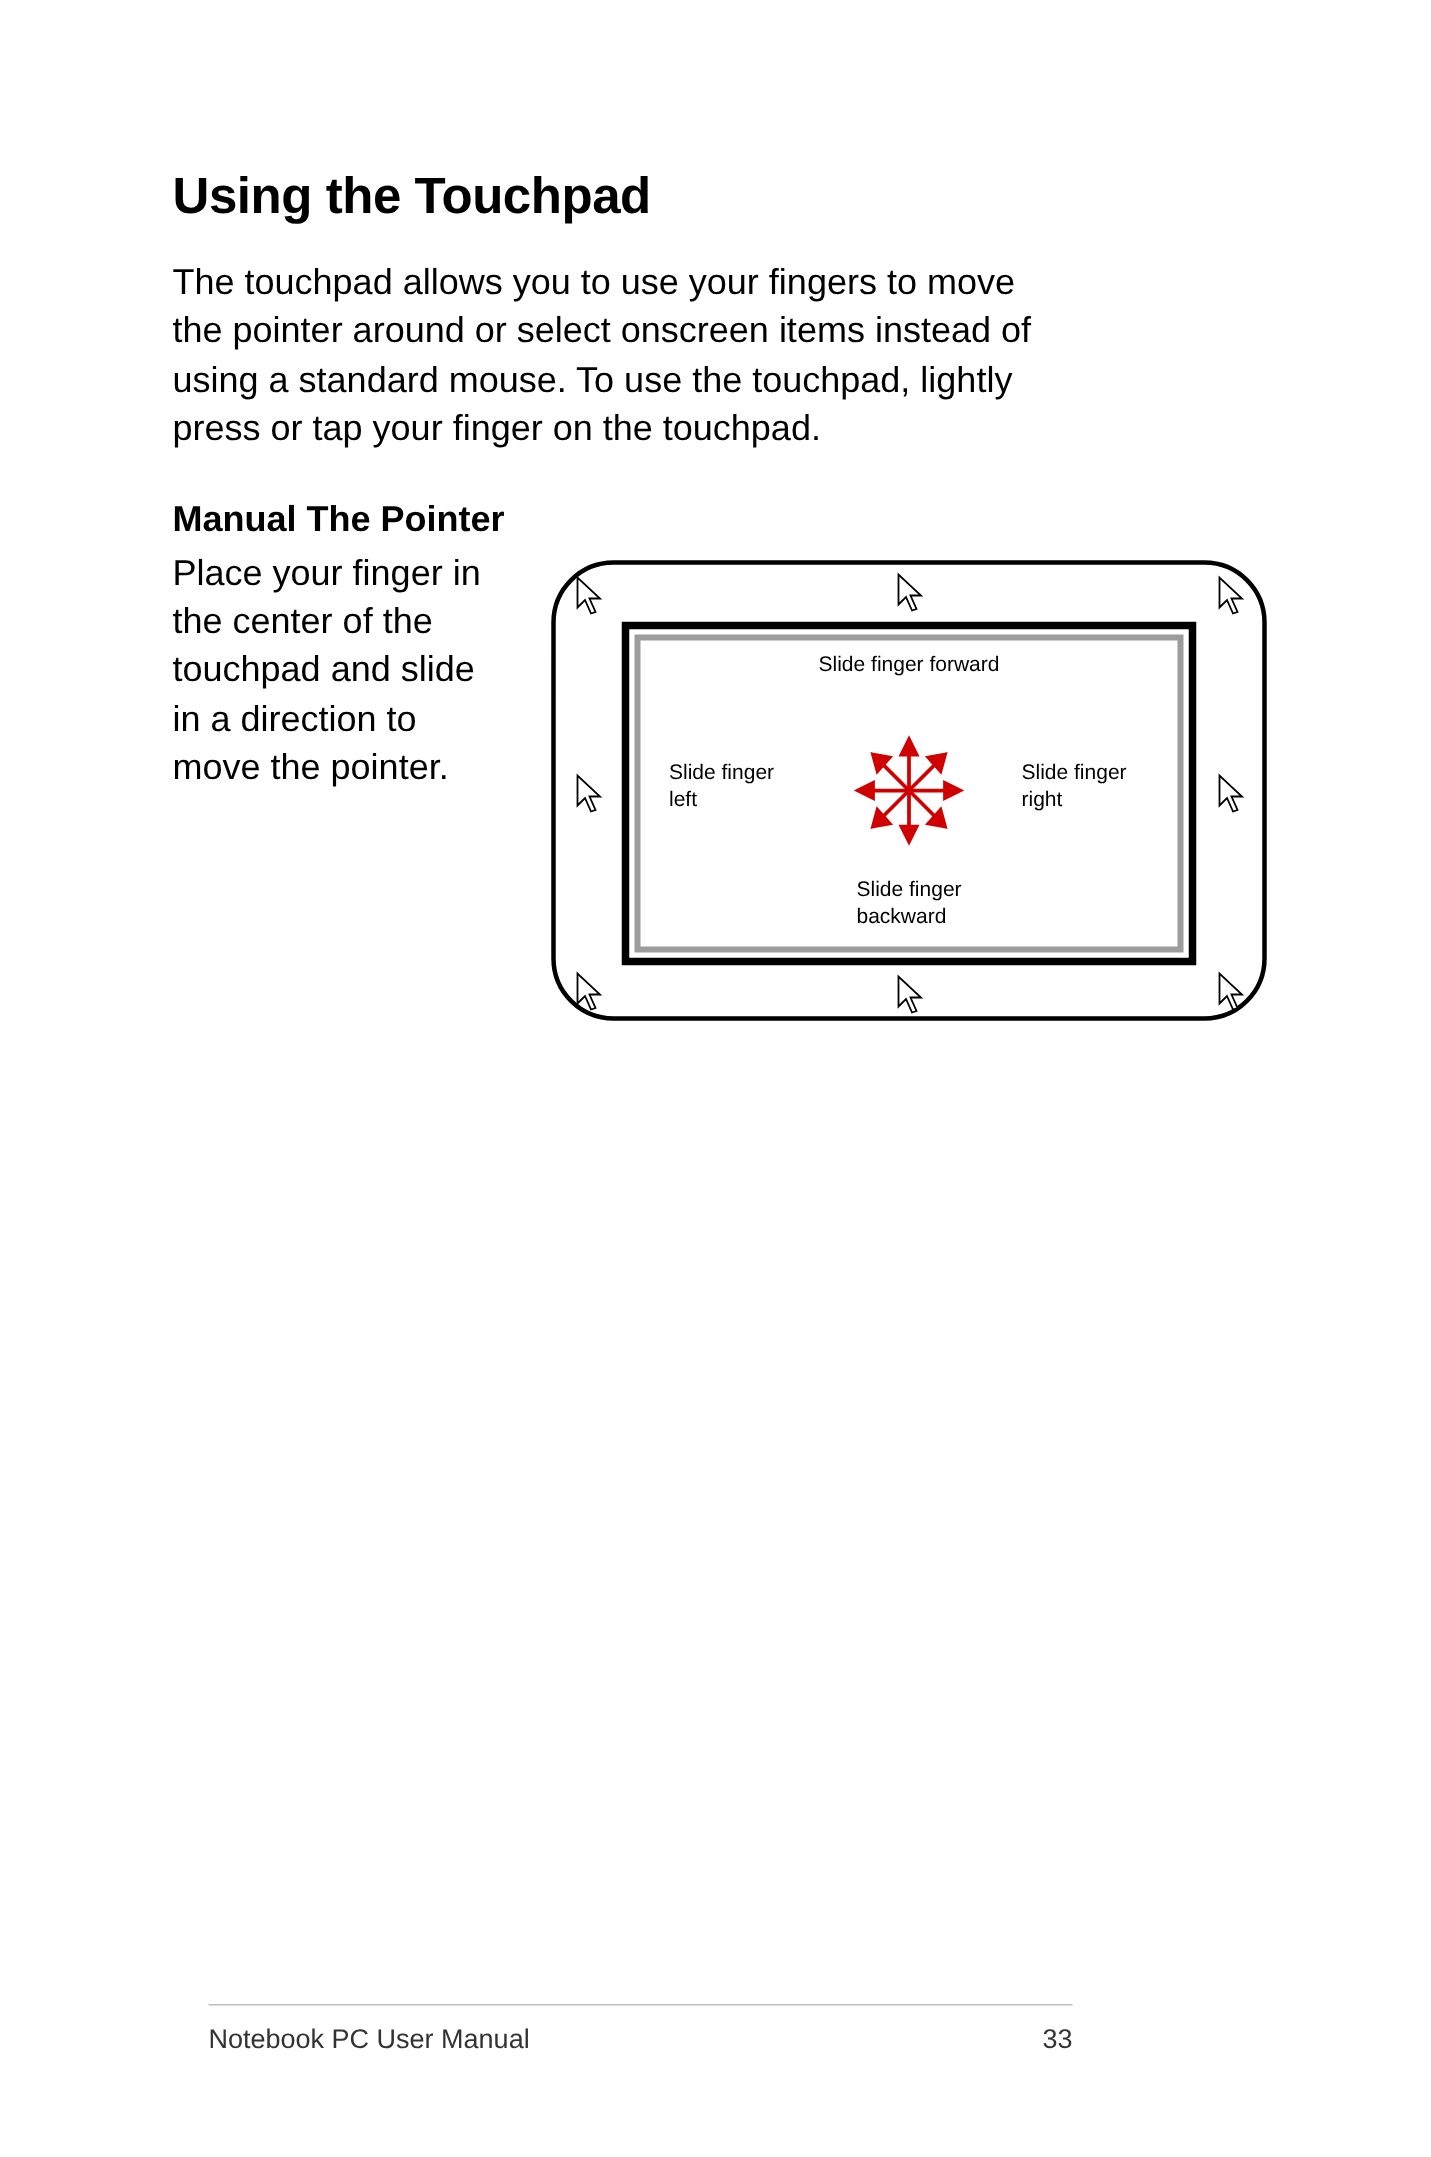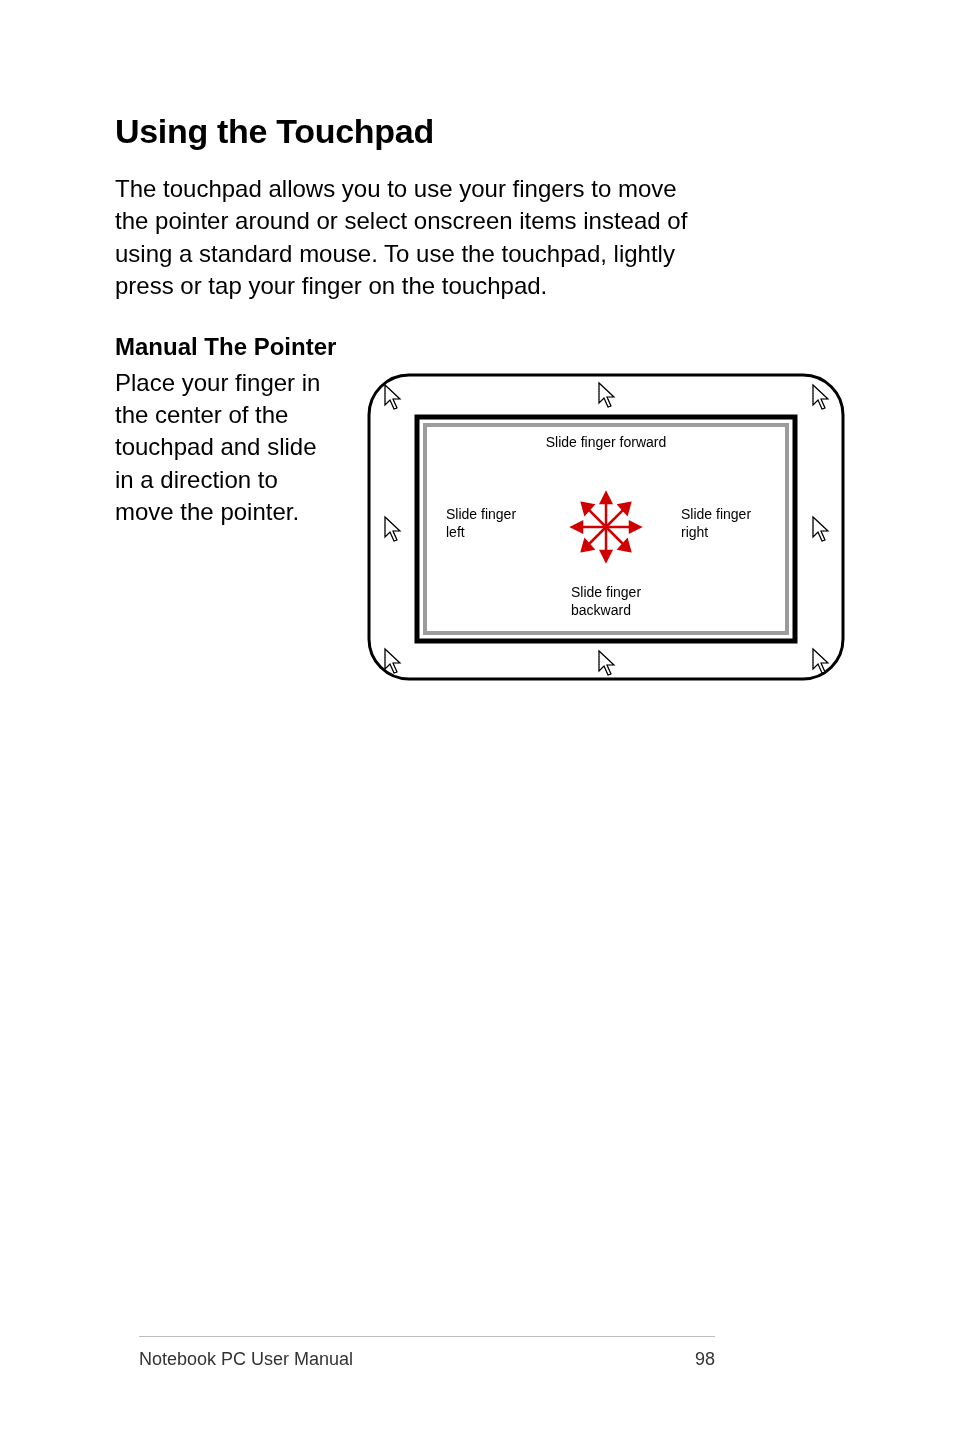--- a/index.html
+++ b/index.html
@@ -132,15 +132,15 @@
         <text x="320" y="170" font-size="14" fill="#000">right</text>
 
         <text x="210" y="230" font-size="14" fill="#000">Slide finger</text>
         <text x="210" y="248" font-size="14" fill="#000">backward</text>
       </svg>
     </div>
   </div>
 
   <div class="footer">
     <span>Notebook PC User Manual</span>
-    <span>98</span>
+    <span>33</span>
   </div>
 </div>
 
 </body></html>

